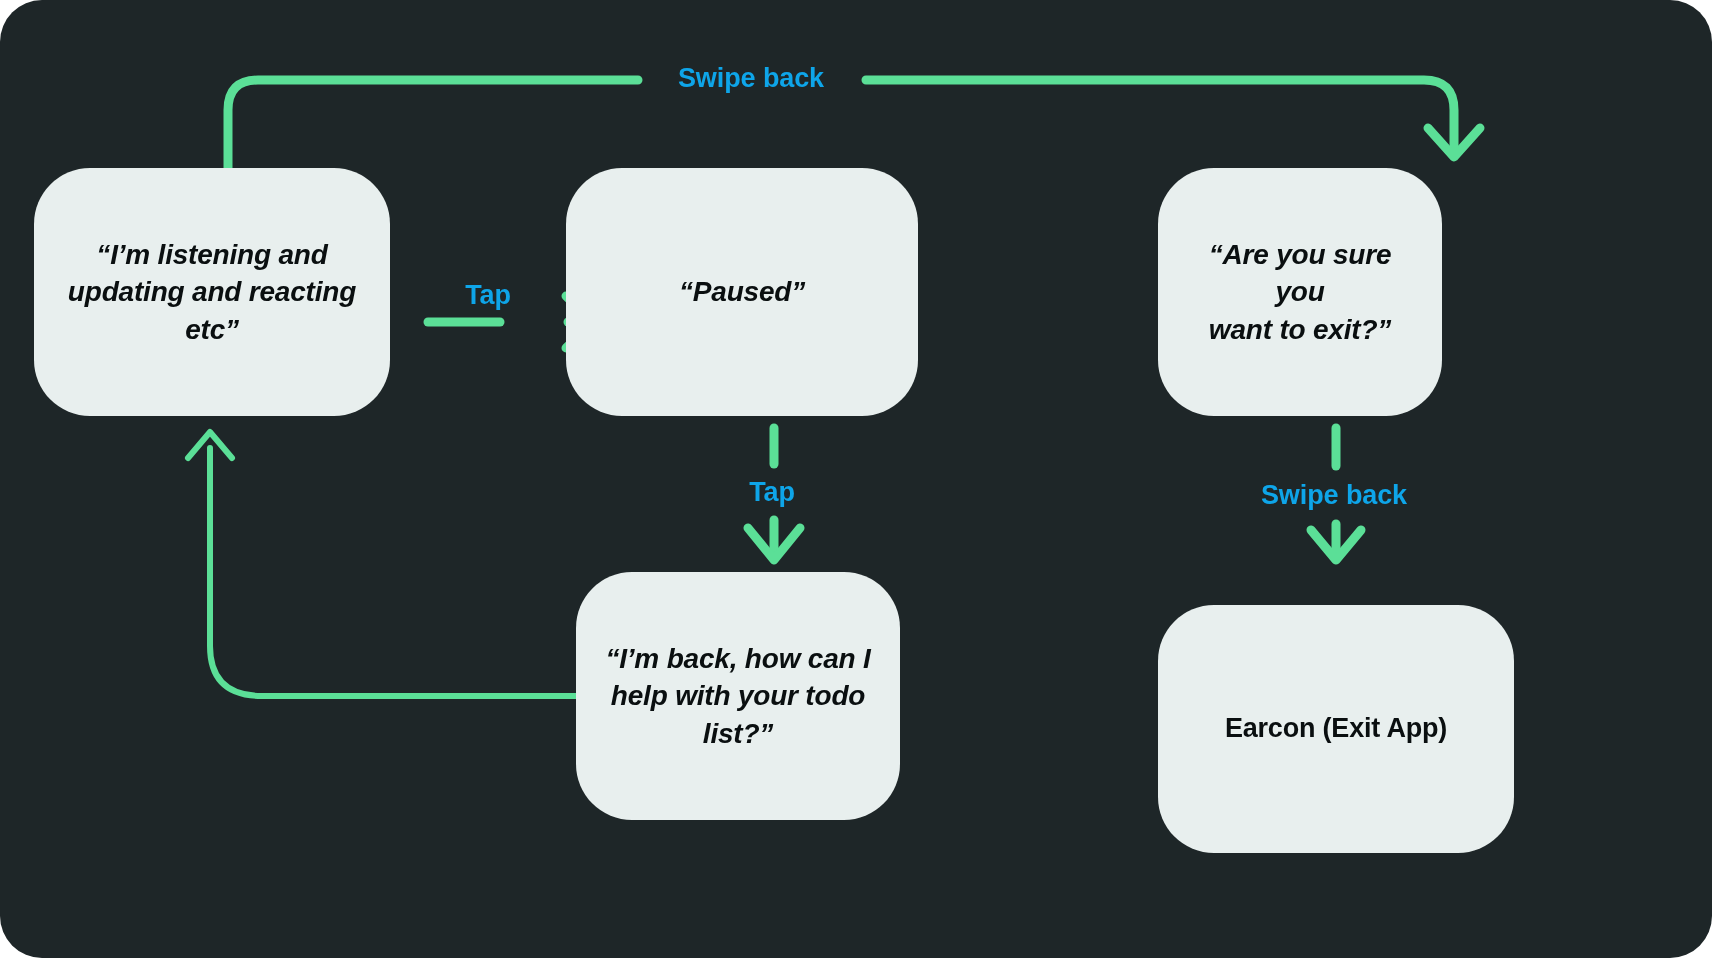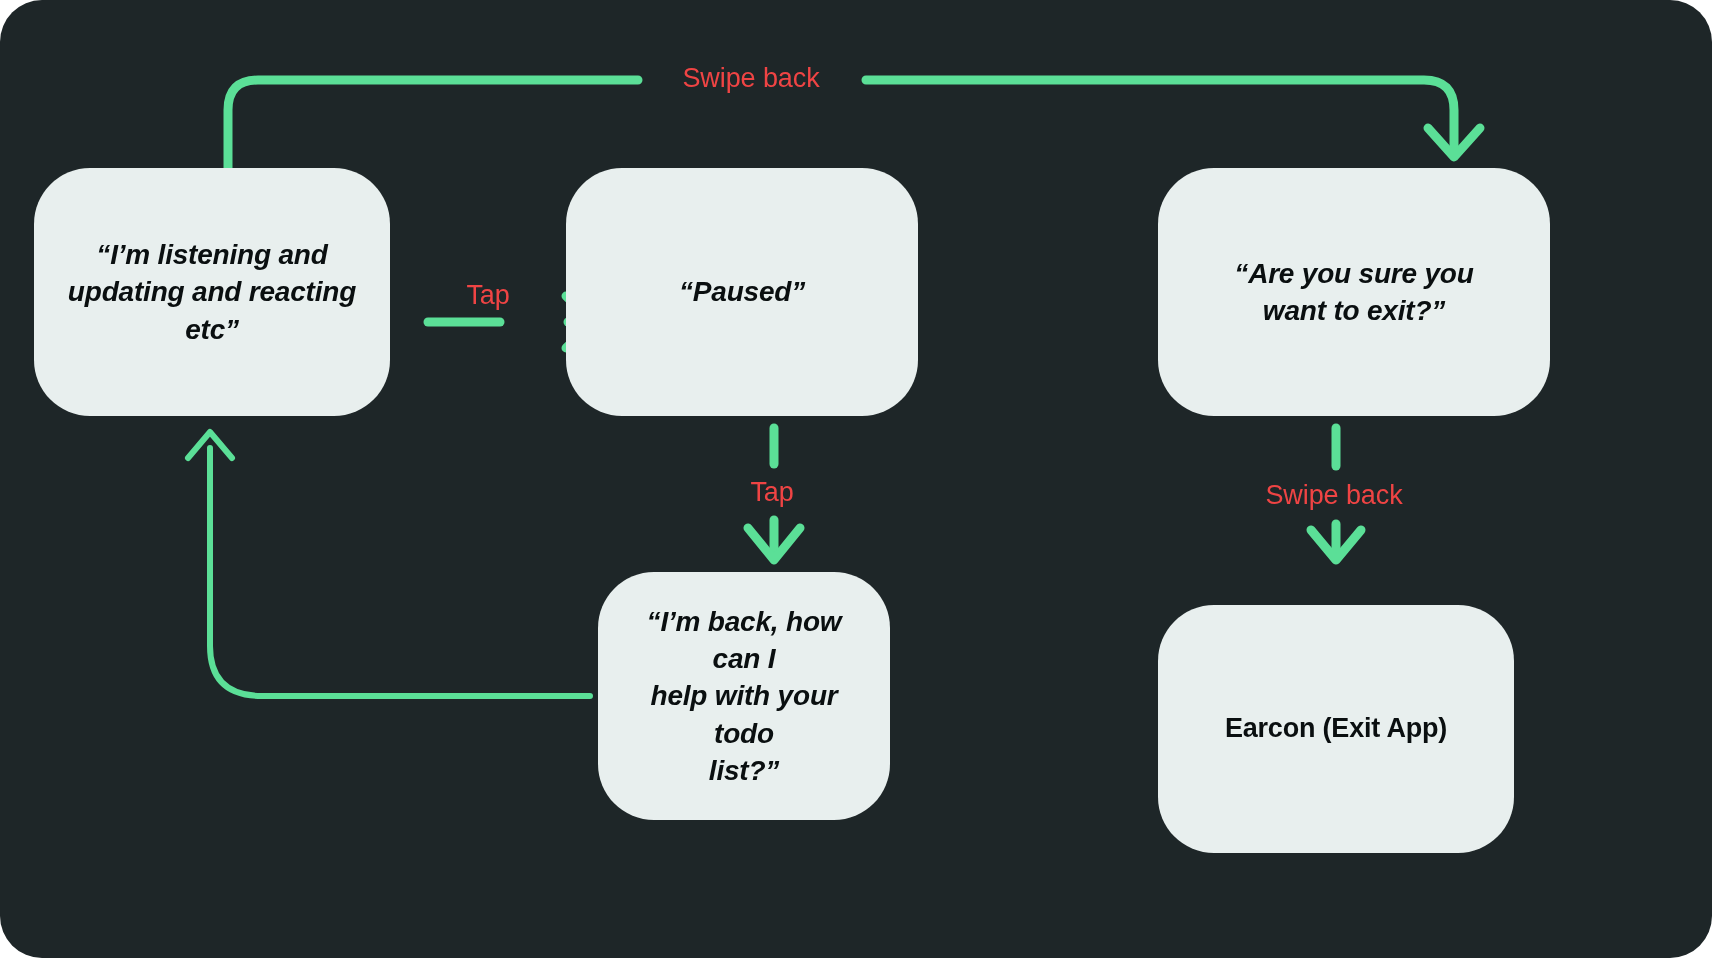--- a/index.html
+++ b/index.html
@@ -51,29 +51,29 @@
     letter-spacing: -0.2px;
     white-space: pre-line;
   }
   .node-label.plain {
     font-style: normal;
     font-size: 27px;
   }
   
   #node-listening { left: 34px;   top: 168px; width: 356px; height: 248px; }
   #node-paused    { left: 566px;  top: 168px; width: 352px; height: 248px; }
-  #node-confirm   { left: 1158px; top: 168px; width: 392px; height: 248px; }
-  #node-back      { left: 598px;  top: 572px; width: 292px; height: 248px; }
+  #node-confirm   { left: 1158px; top: 168px; width: 284px; height: 248px; }
+  #node-back      { left: 576px;  top: 572px; width: 324px; height: 248px; }
   #node-earcon    { left: 1158px; top: 572px; width: 356px; height: 248px; margin-top: 33px; }
 
   .edge-label {
     position: absolute;
-    color: #ef4444;
+    color: #0ea5e9;
     font-family: "Liberation Sans", sans-serif;
-    font-weight: normal;
+    font-weight: bold;
     font-size: 27px;
     letter-spacing: -0.1px;
     white-space: nowrap;
     text-align: left;
     transform: translateX(-50%);
   }
   #label-swipe-top  { left: 751px; top: 63px; }
   #label-tap-right  { left: 488px; top: 280px; }
   #label-tap-down   { left: 772px; top: 477px; }
   #label-swipe-down { left: 1334px; top: 480px; }

